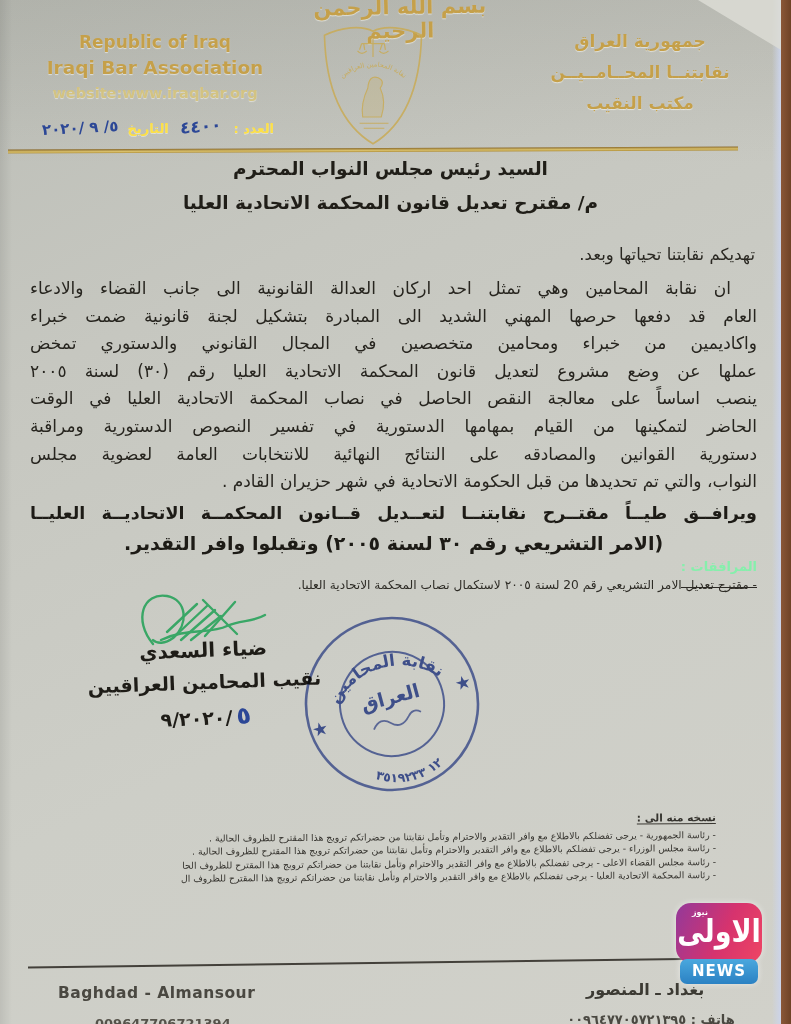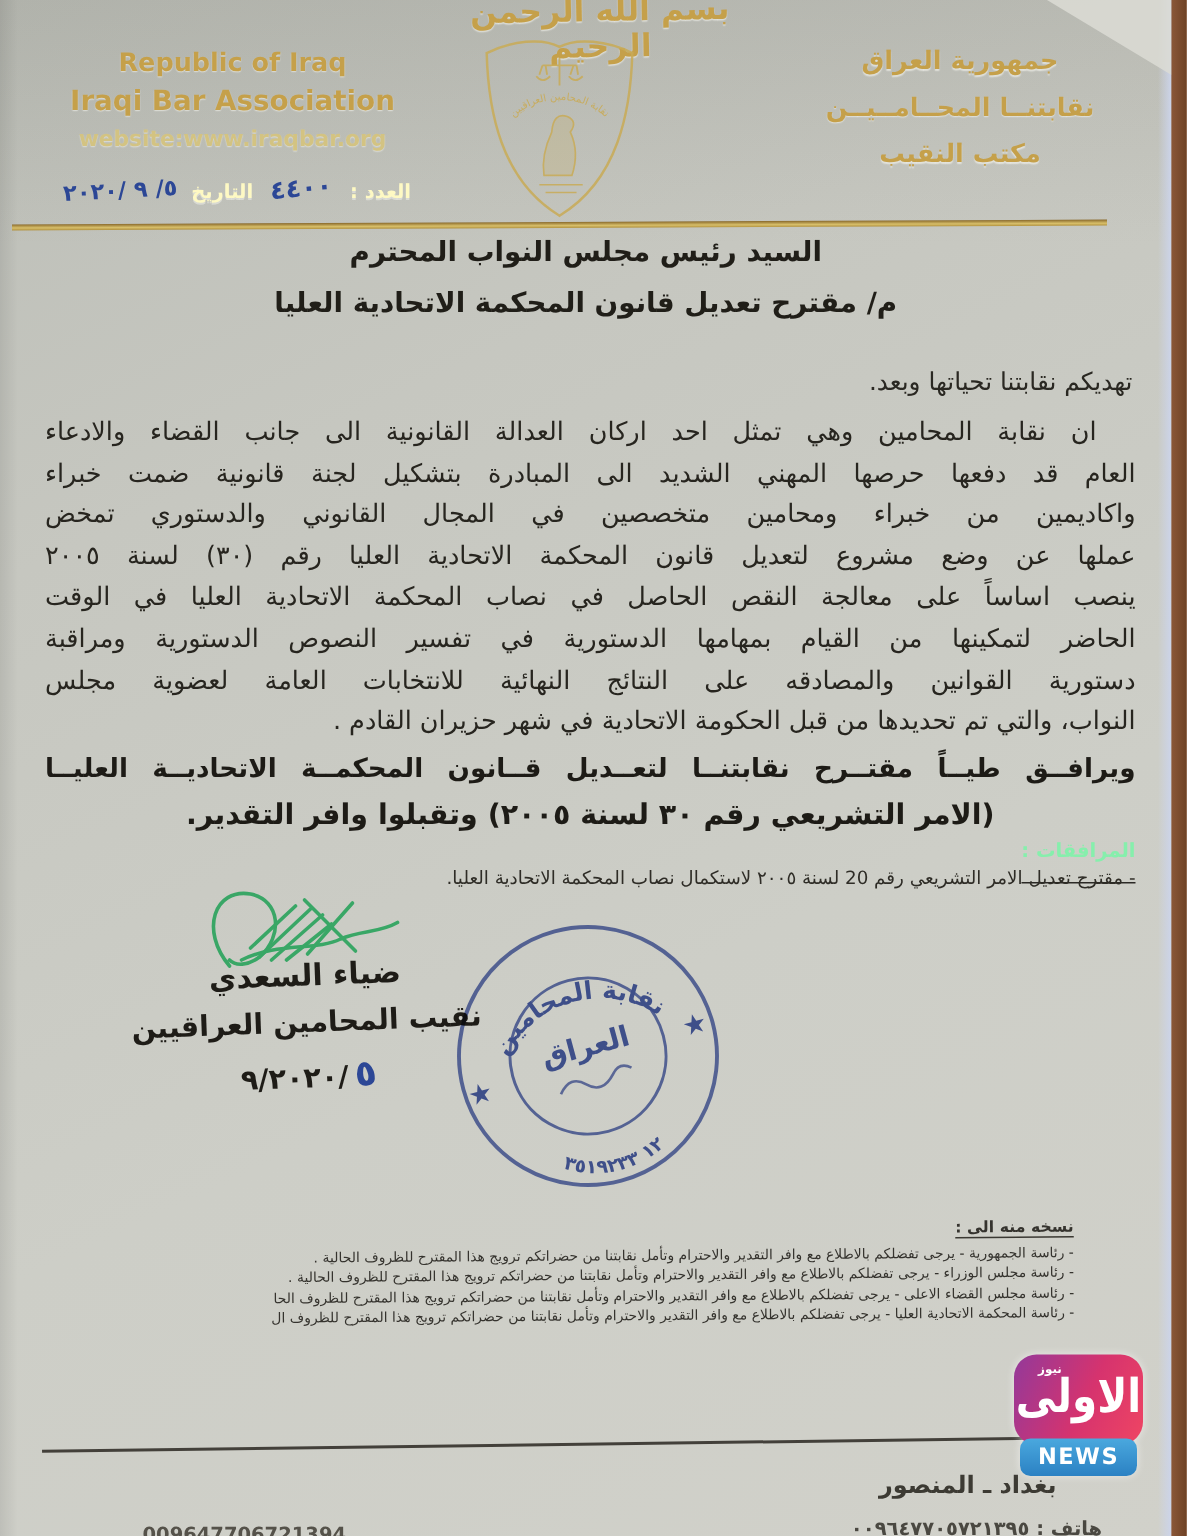--- a/index.html
+++ b/index.html
@@ -30,21 +30,21 @@
     font-size:21px;font-weight:bold;transform:rotate(-1deg);letter-spacing:1px}
   .emblem{position:absolute;left:314px;top:24px}
   .hdr-left{position:absolute;left:40px;top:32px;width:230px;text-align:center;font-weight:bold}
   .hdr-left .l1{font-size:17px}
   .hdr-left .l2{font-size:18.5px;margin-top:5px}
   .hdr-left .l3{font-size:14.5px;margin-top:7px;color:#d3c382;text-shadow:0 1px 1px rgba(255,255,250,.5)}
   .hdr-right{position:absolute;left:540px;top:26px;width:200px;text-align:center;font-weight:bold}
   .hdr-right div{font-size:17px;line-height:31px}
 
   .ref-row{position:absolute;left:12px;top:117px;width:262px;text-align:right;font-weight:bold}
-  .ref-label{font-size:13px;color:#fef9c3;text-shadow:0 1px 0 rgba(255,255,250,.4)}
+  .ref-label{font-size:13px;color:#fde047;text-shadow:0 1px 0 rgba(255,255,250,.4)}
   .hand{color:var(--ink,#2c4796);display:inline-block}
   .ref-num{font-size:17px;transform:rotate(-5deg) translateY(-1px);letter-spacing:2px;margin:0 6px}
   .ref-date{font-size:15px;transform:rotate(-3deg);letter-spacing:1px;margin-right:4px}
   .gold-divider{position:absolute;left:8px;top:148px;width:730px;height:3.5px;transform:rotate(-.25deg);
     background:linear-gradient(to bottom,#8a6a2c,var(--gold-bright,#d8bf6a) 60%,#b2923e)}
 
   .titles{position:absolute;left:0;top:158px;width:781px;text-align:center;color:#201e18}
   .titles .t1{font-size:18.5px;font-weight:bold}
   .titles .t2{font-size:18.5px;font-weight:bold;margin-top:13px}
 
@@ -205,20 +205,21 @@
 
   <div class="cc ar">
     <span class="cc-label">نسخه منه الى :</span>
     <div class="cc-item">- رئاسة الجمهورية - يرجى تفضلكم بالاطلاع مع وافر التقدير والاحترام وتأمل نقابتنا من حضراتكم ترويج هذا المقترح للظروف الحالية .</div>
     <div class="cc-item">- رئاسة مجلس الوزراء - يرجى تفضلكم بالاطلاع مع وافر التقدير والاحترام وتأمل نقابتنا من حضراتكم ترويج هذا المقترح للظروف الحالية .</div>
     <div class="cc-item">- رئاسة مجلس القضاء الاعلى - يرجى تفضلكم بالاطلاع مع وافر التقدير والاحترام وتأمل نقابتنا من حضراتكم ترويج هذا المقترح للظروف الحا</div>
     <div class="cc-item">- رئاسة المحكمة الاتحادية العليا - يرجى تفضلكم بالاطلاع مع وافر التقدير والاحترام وتأمل نقابتنا من حضراتكم ترويج هذا المقترح للظروف ال</div>
   </div>
 
   <div class="footer-line"></div>
+  <div class="addr-en">Baghdad - Almansour</div>
   <div class="phone-en">009647706721394</div>
   <div class="addr-ar ar">بغداد ـ المنصور</div>
   <div class="phone-ar ar">هاتف : ٠٠٩٦٤٧٧٠٥٧٢١٣٩٥</div>
 
   <div class="news-logo">
     <div class="news-pink">
       <div class="small">نيوز</div>
       <div class="main">الاولى</div>
     </div>
     <div class="news-badge">NEWS</div>

